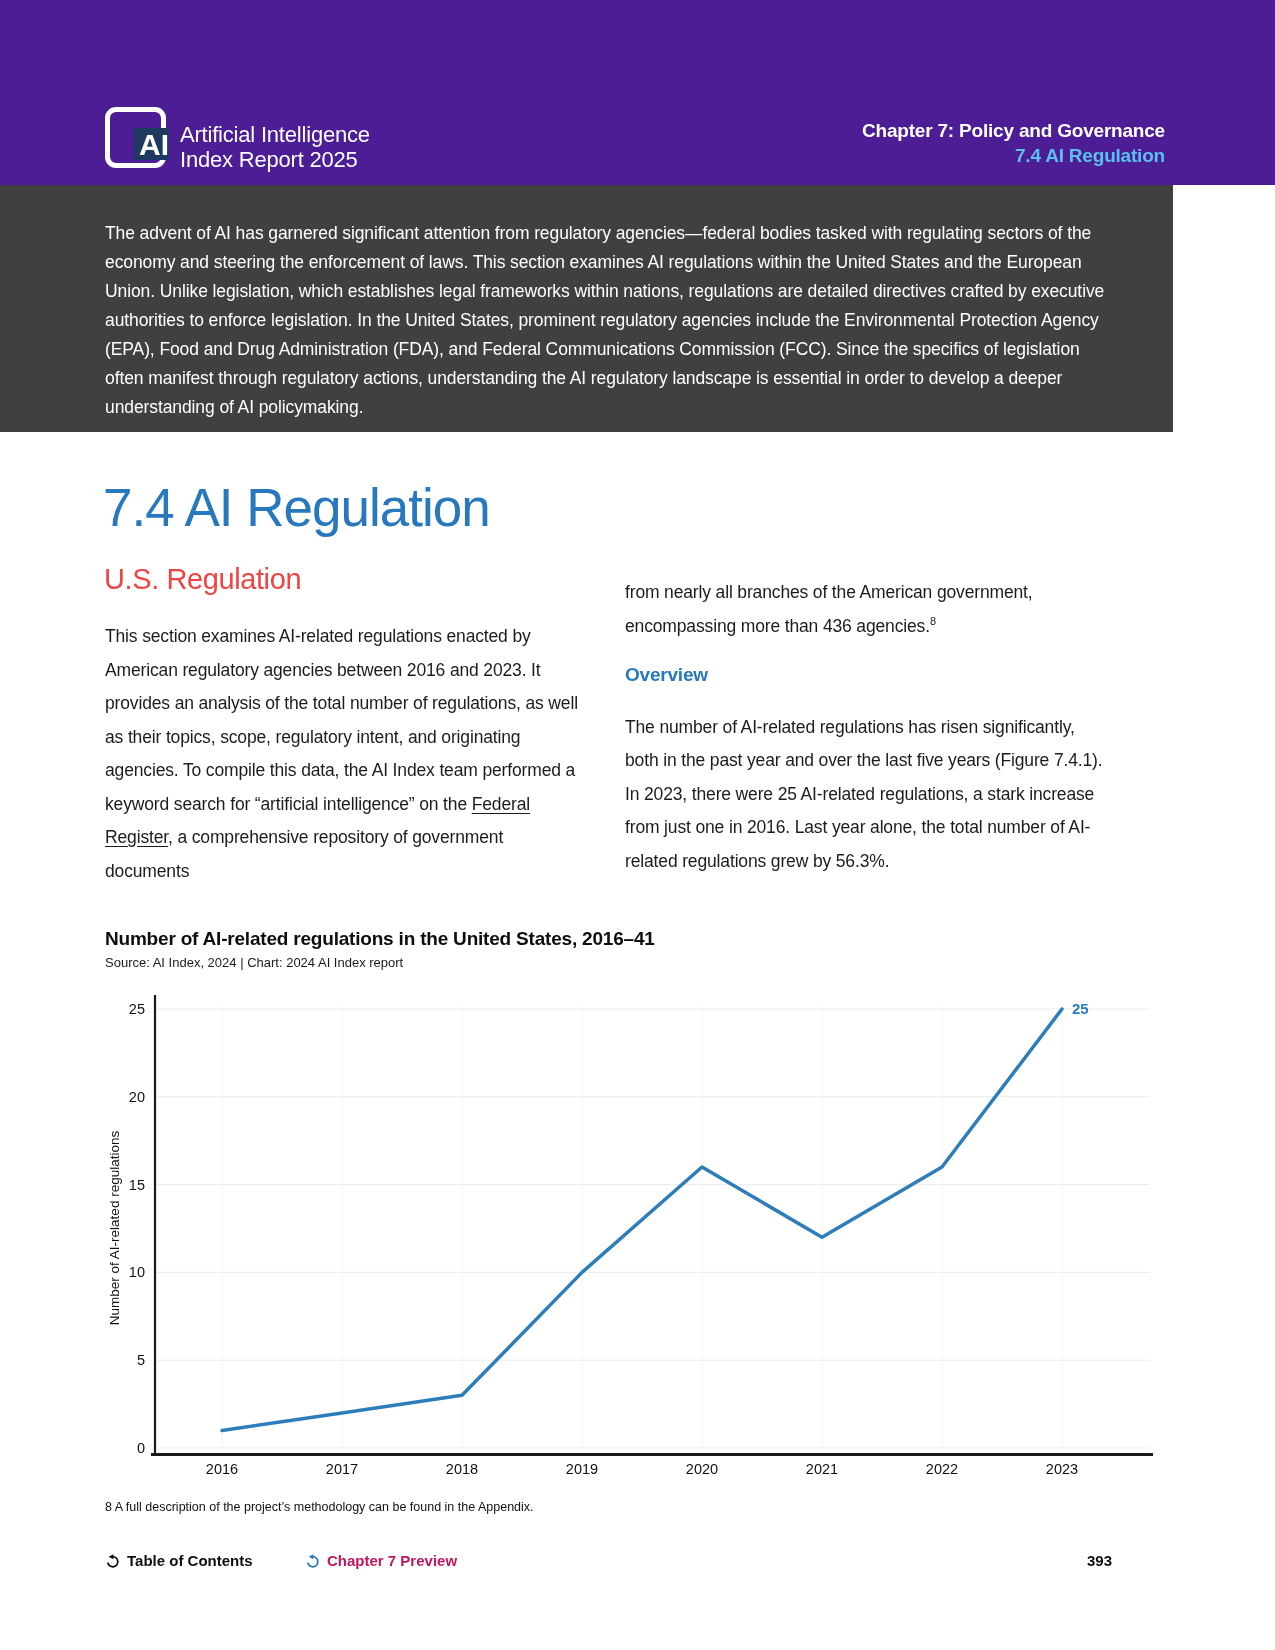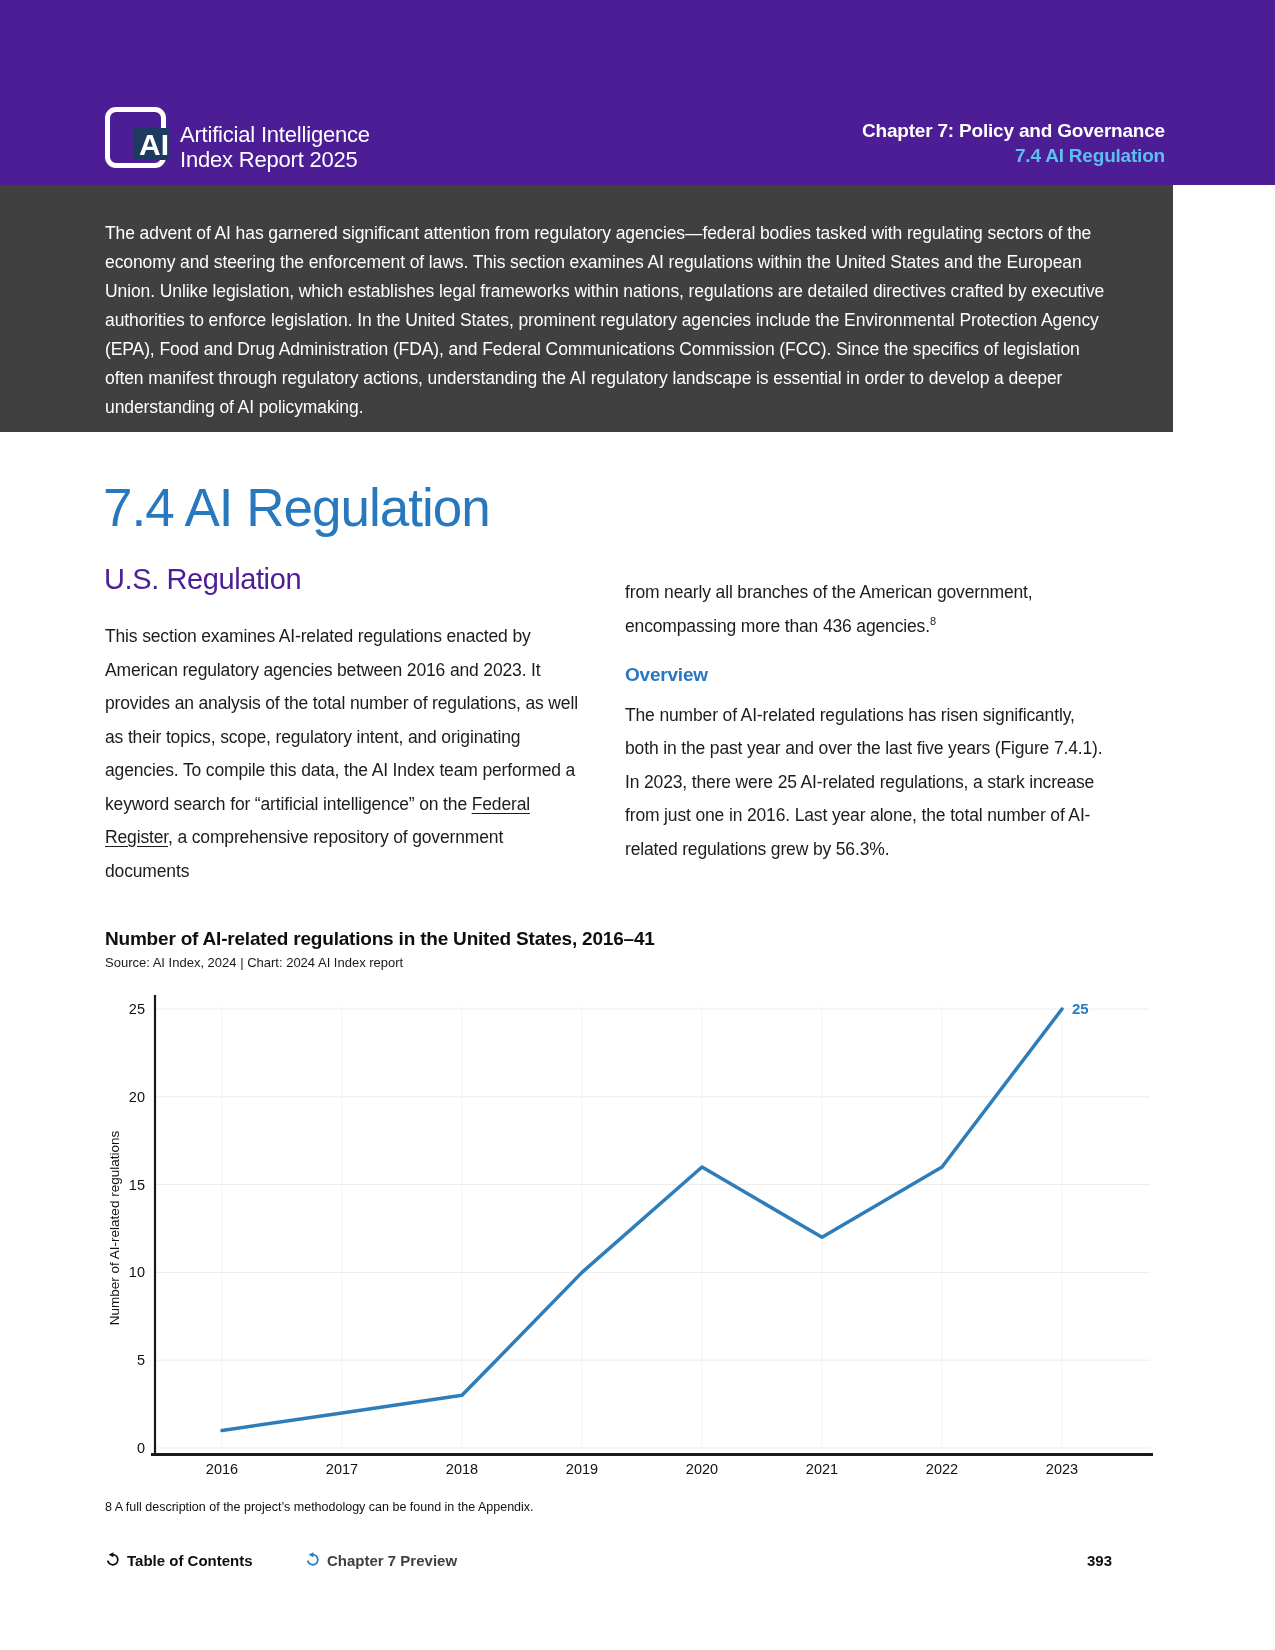--- a/index.html
+++ b/index.html
@@ -22,47 +22,47 @@
   #header-section { color:#5bc0ee; }
 
   
   #banner { position:absolute; left:0; top:185px; width:1173px; height:247px; background:#404040; }
   #banner-text { position:absolute; left:105px; top:34px; width:1000px; color:#ffffff;
     font-size:17.5px; line-height:29px; letter-spacing:-0.1px; }
 
   
   #main-title { position:absolute; left:103px; top:477px; color:#2878be;
     font-size:53px; font-weight:500; letter-spacing:-1px; }
-  #sub-title { position:absolute; left:104px; top:563px; color:#4c1d95;
+  #sub-title { position:absolute; left:104px; top:563px; color:#ef4444;
     font-size:29px; font-weight:500; letter-spacing:-0.4px; }
 
   
   .body-text { font-size:17.5px; line-height:33.5px; letter-spacing:-0.15px; color:#1c1c1c; }
   #col-left  { position:absolute; left:105px; top:620px; width:478px; }
   #col-right { position:absolute; left:625px; top:576px; width:478px; }
   #fedreg-link { color:#1c1c1c; text-decoration:underline; text-underline-offset:3px; cursor:pointer; }
   sup { font-size:11px; line-height:0; }
   #overview-head { color:#2878be; font-size:19px; font-weight:700; margin-top:15px; letter-spacing:-0.2px; }
-  #col-right-p2 { margin-top:7px; }
+  #col-right-p2 { margin-top:19px; }
 
   
   #chart-title-block { position:absolute; left:105px; top:928px; }
   #chart-title { font-size:19px; font-weight:700; color:#0e0e0e; letter-spacing:-0.2px; }
   #chart-source { font-size:13px; color:#1a1a1a; margin-top:5px; }
   #chart-wrap { position:absolute; left:105px; top:965px; width:1055px; height:515px; }
   #figure-label { position:absolute; left:105px; top:1478px; width:1016px; text-align:right;
     color:#1e3a60; font-size:13.5px; font-weight:500; }
   #footnote { position:absolute; left:105px; top:1500px; font-size:12.5px; color:#111111; }
 
   
   #footer { position:absolute; left:0; top:1552px; width:1275px; height:30px; }
-  .footer-item { position:absolute; display:flex; align-items:flex-start; gap:7px;
+  .footer-item { position:absolute; display:flex; align-items:flex-end; gap:7px;
     font-size:15px; font-weight:700; cursor:pointer; }
   #footer-toc { left:105px; color:#0e0e0e; }
-  #footer-preview { left:305px; color:#404040; }
+  #footer-preview { left:305px; color:#be185d; }
   .undo-icon { width:15px; height:15px; display:inline-block; }
   #page-number { position:absolute; right:163px; top:0; font-size:15px; font-weight:700; color:#0e0e0e; }
 </style>
 </head>
 <body>
 
 <div id="page">
 
   <div id="header">
     <div id="logo-box">

